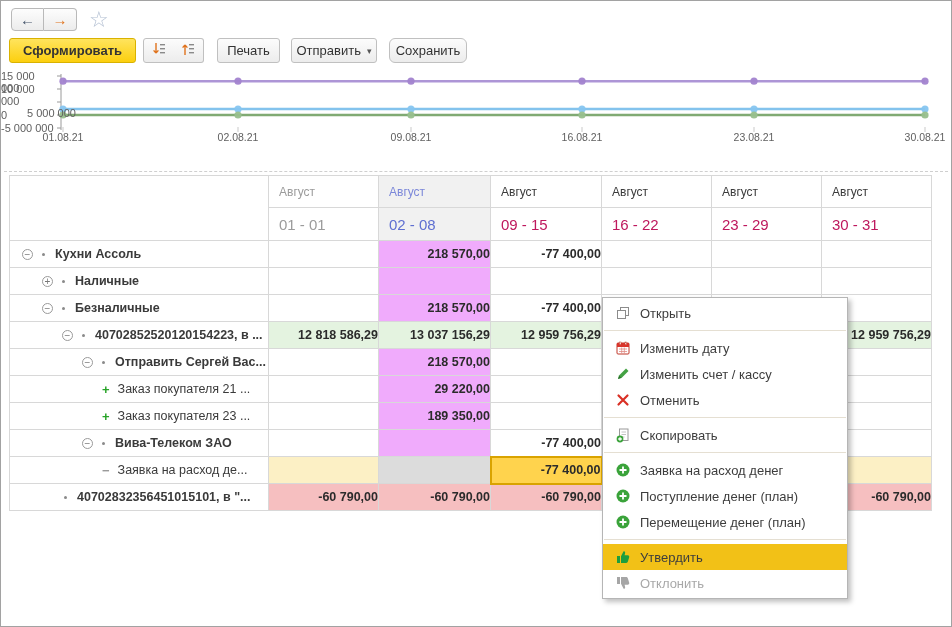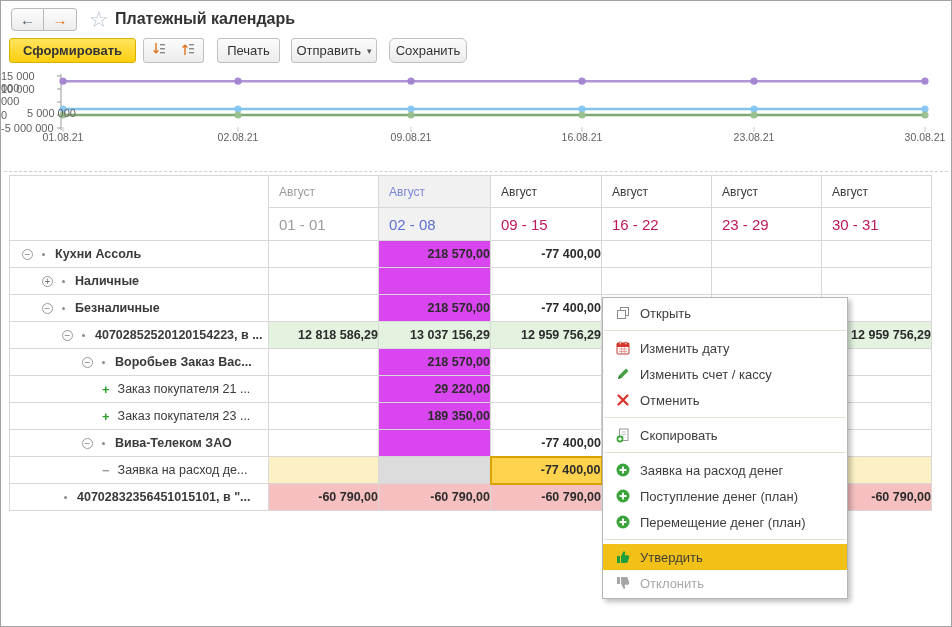--- a/index.html
+++ b/index.html
@@ -52,21 +52,21 @@
   .mk-dot{display:inline-block;width:3px;height:3px;border-radius:50%;background:#8a8a8a;margin:0 10px 0 2px;flex:none;}
   .mk-plus{color:#27a327;font-weight:bold;font-size:13px;margin-right:8px;flex:none;}
   .mk-minus{color:#9a9a9a;font-weight:bold;font-size:13px;margin-right:8px;flex:none;}
   td.val{text-align:right;padding:0 7px;font-size:12.5px;font-weight:bold;color:#2b2b2b;}
   .c-gray{color:#a5a5a5;}
   .c-green{color:#2f9e44;}
   .c-red{color:#cf1d1d;}
   .bg-green{background:#e4f3e0;}
   .bg-pink{background:#f6bfc0;}
   .bg-yellow{background:#fcf0c5;}
-  .bg-band{background:#d946ef;}
+  .bg-band{background:#f0abfc;}
   .bg-band-dark{background:#dcdcdc;}
   .bg-sel{background:#ffd34d;border:2px solid #d9a300 !important;}
 
   
   #context-menu{position:absolute;left:601px;top:296px;width:244px;background:#fff;border:1px solid #b5b5b5;
                 box-shadow:3px 3px 5px rgba(0,0,0,.25);padding:2px 0;z-index:10;}
   .mitem{height:26px;display:flex;align-items:center;font-size:13px;color:#3d3d3d;}
   .mitem.hl{background:#f2c117;}
   .mitem.dis{color:#a8a8a8;}
   .micon{width:17px;margin:0 9px 0 11px;display:flex;justify-content:center;flex:none;}
@@ -79,21 +79,20 @@
 
   <div class="nav-group">
     <div class="navbtn back">
       <span>←</span>
     </div>
     <div class="navbtn fwd">
       <span>→</span>
     </div>
   </div>
   <div class="star">☆</div>
-  <div class="title">Платежный календарь</div>
 
   <button class="btn" id="btn-generate">Сформировать</button>
   <button class="btn" id="sort-desc">
     <span>
       <svg width="14" height="14" viewBox="0 0 14 14">
           <path d="M4 1v10M4 11l-2.4-2.6M4 11l2.4-2.6" stroke="#e0731d" stroke-width="1.4" fill="none"></path>
           <rect x="8" y="2" width="5" height="1.4" fill="#8a8a8a"></rect>
           <rect x="8" y="6" width="5" height="1.4" fill="#8a8a8a"></rect>
           <rect x="8" y="10" width="5" height="1.4" fill="#8a8a8a"></rect>
         </svg>
@@ -257,21 +256,21 @@
             <td class="val bg-green">12 959 756,29</td>
             <td class="val bg-green"></td>
             <td class="val bg-green"></td>
             <td class="val bg-green">12 959 756,29</td>
           </tr>
           <tr>
             <td class="name">
               <div class="nrow" style="padding-left: 72px;">
                 <span class="exp">−</span>
                 <span class="mk-dot"></span>
-                <span class="lbl b">Воробьев Заказ Вас...</span>
+                <span class="lbl b">Отправить Сергей Вас...</span>
               </div>
             </td>
             <td class="val"></td>
             <td class="val bg-band">218 570,00</td>
             <td class="val"></td>
             <td class="val"></td>
             <td class="val"></td>
             <td class="val"></td>
           </tr>
           <tr>

